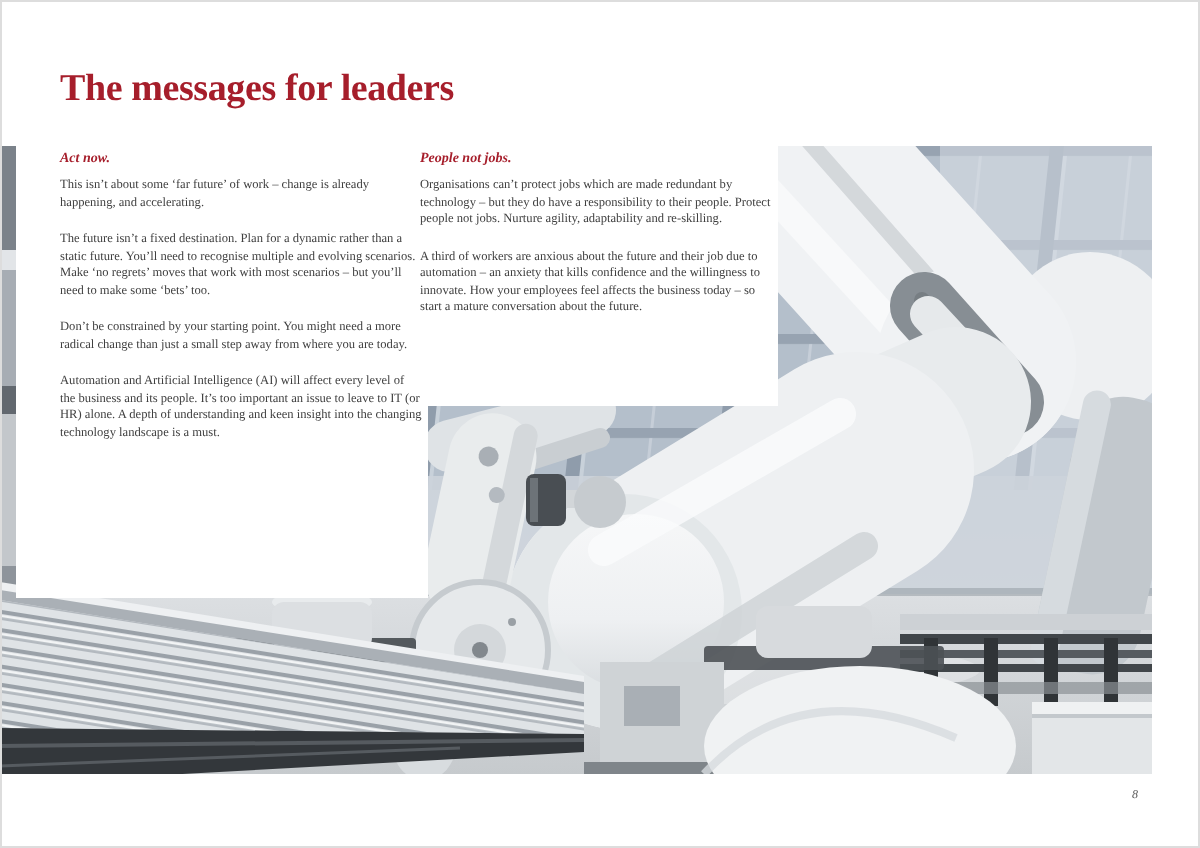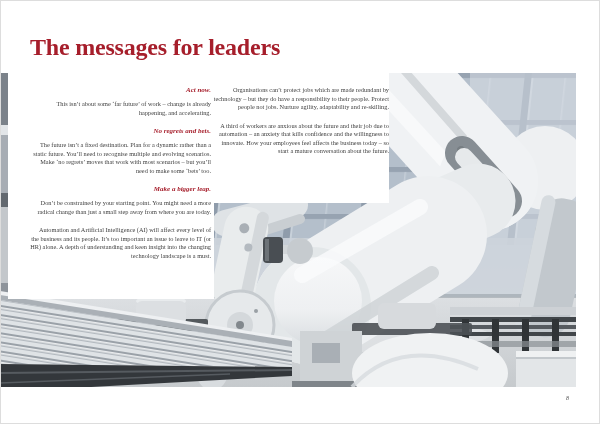--- a/index.html
+++ b/index.html
@@ -15,24 +15,24 @@
   .photo svg{display:block;}
 
   
   .panel{position:absolute;background:#ffffff;z-index:2;}
   .panel-left{left:8px;top:73px;width:206px;height:226px;}
   .panel-right{left:204px;top:73px;width:185px;height:130px;}
 
   
   .title{
     position:absolute;left:30px;top:34px;z-index:3;margin:0;
-    font-size:24px;font-weight:bold;letter-spacing:-0.2px;
+    font-size:19px;font-weight:bold;letter-spacing:-0.2px;
     color:var(--accent,#a61e2b);
   }
-  .col{position:absolute;top:84px;z-index:3;padding-top:2px;text-align:right;}
+  .col{position:absolute;top:73px;z-index:3;padding-top:2px;}
   .col-1{left:30px;width:181px;}
   .col-2{left:210px;width:179px;}
   .msg{margin:0;}
   .msg-heading{
     margin:0 0 6px 0;font-size:7px;font-weight:bold;font-style:italic;
     color:var(--accent,#a61e2b);
   }
   .msg-body{
     margin:0 0 10px 0;font-size:6.3px;line-height:1.35;
     color:var(--body-text,#3f3f3f);
@@ -204,34 +204,33 @@
 <div class="panel panel-right"></div>
 
 <h1 class="title">The messages for leaders</h1>
 
 <div class="col col-1">
   <section class="msg">
     <h2 class="msg-heading">Act now.</h2>
     <p class="msg-body">This isn’t about some ‘far future’ of work – change is already happening, and accelerating.</p>
   </section>
   <section class="msg">
-    <h2 class="msg-heading">No regrets and bets.</h2>
     <p class="msg-body">The future isn’t a fixed destination. Plan for a dynamic rather than a static future. You’ll need to recognise multiple and evolving scenarios. Make ‘no regrets’ moves that work with most scenarios – but you’ll need to make some ‘bets’ too.</p>
   </section>
   <section class="msg">
-    <h2 class="msg-heading">Make a bigger leap.</h2>
     <p class="msg-body">Don’t be constrained by your starting point. You might need a more radical change than just a small step away from where you are today.</p>
   </section>
   <section class="msg">
     <p class="msg-body">Automation and Artificial Intelligence (AI) will affect every level of the business and its people. It’s too important an issue to leave to IT (or HR) alone. A depth of understanding and keen insight into the changing technology landscape is a must.</p>
   </section>
 </div>
 
 <div class="col col-2">
   <section class="msg">
+    <h2 class="msg-heading">People not jobs.</h2>
     <p class="msg-body">Organisations can’t protect jobs which are made redundant by technology – but they do have a responsibility to their people. Protect people not jobs. Nurture agility, adaptability and re-skilling.</p>
   </section>
   <section class="msg">
     <p class="msg-body">A third of workers are anxious about the future and their job due to automation – an anxiety that kills confidence and the willingness to innovate. How your employees feel affects the business today – so start a mature conversation about the future.</p>
   </section>
 </div>
 
 <div class="page-number">8</div>
 
 </body></html>

